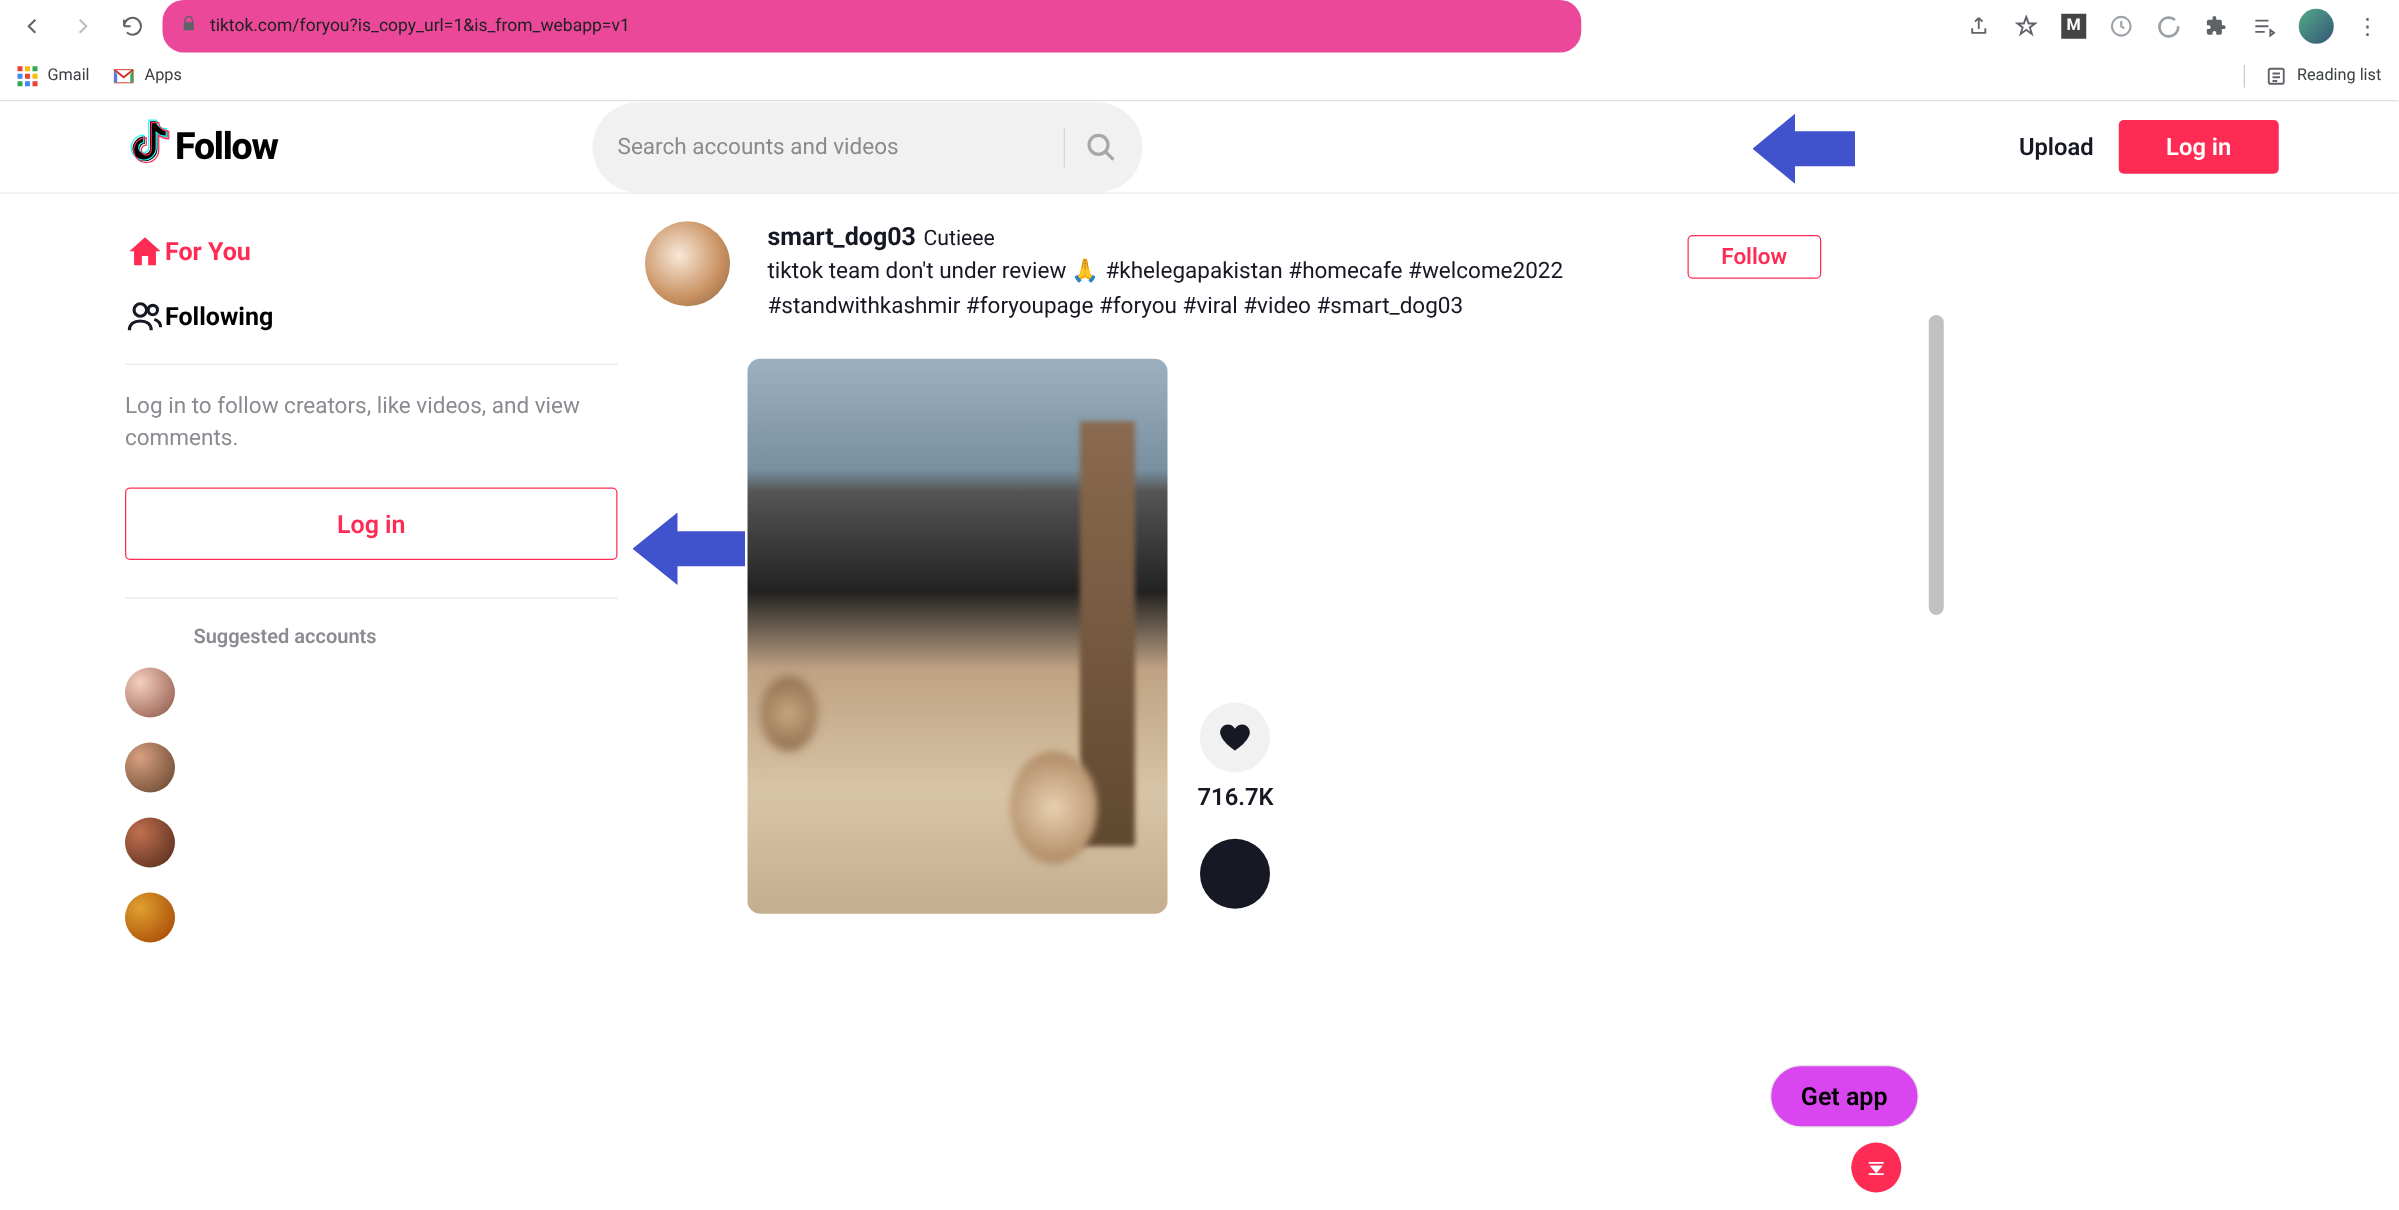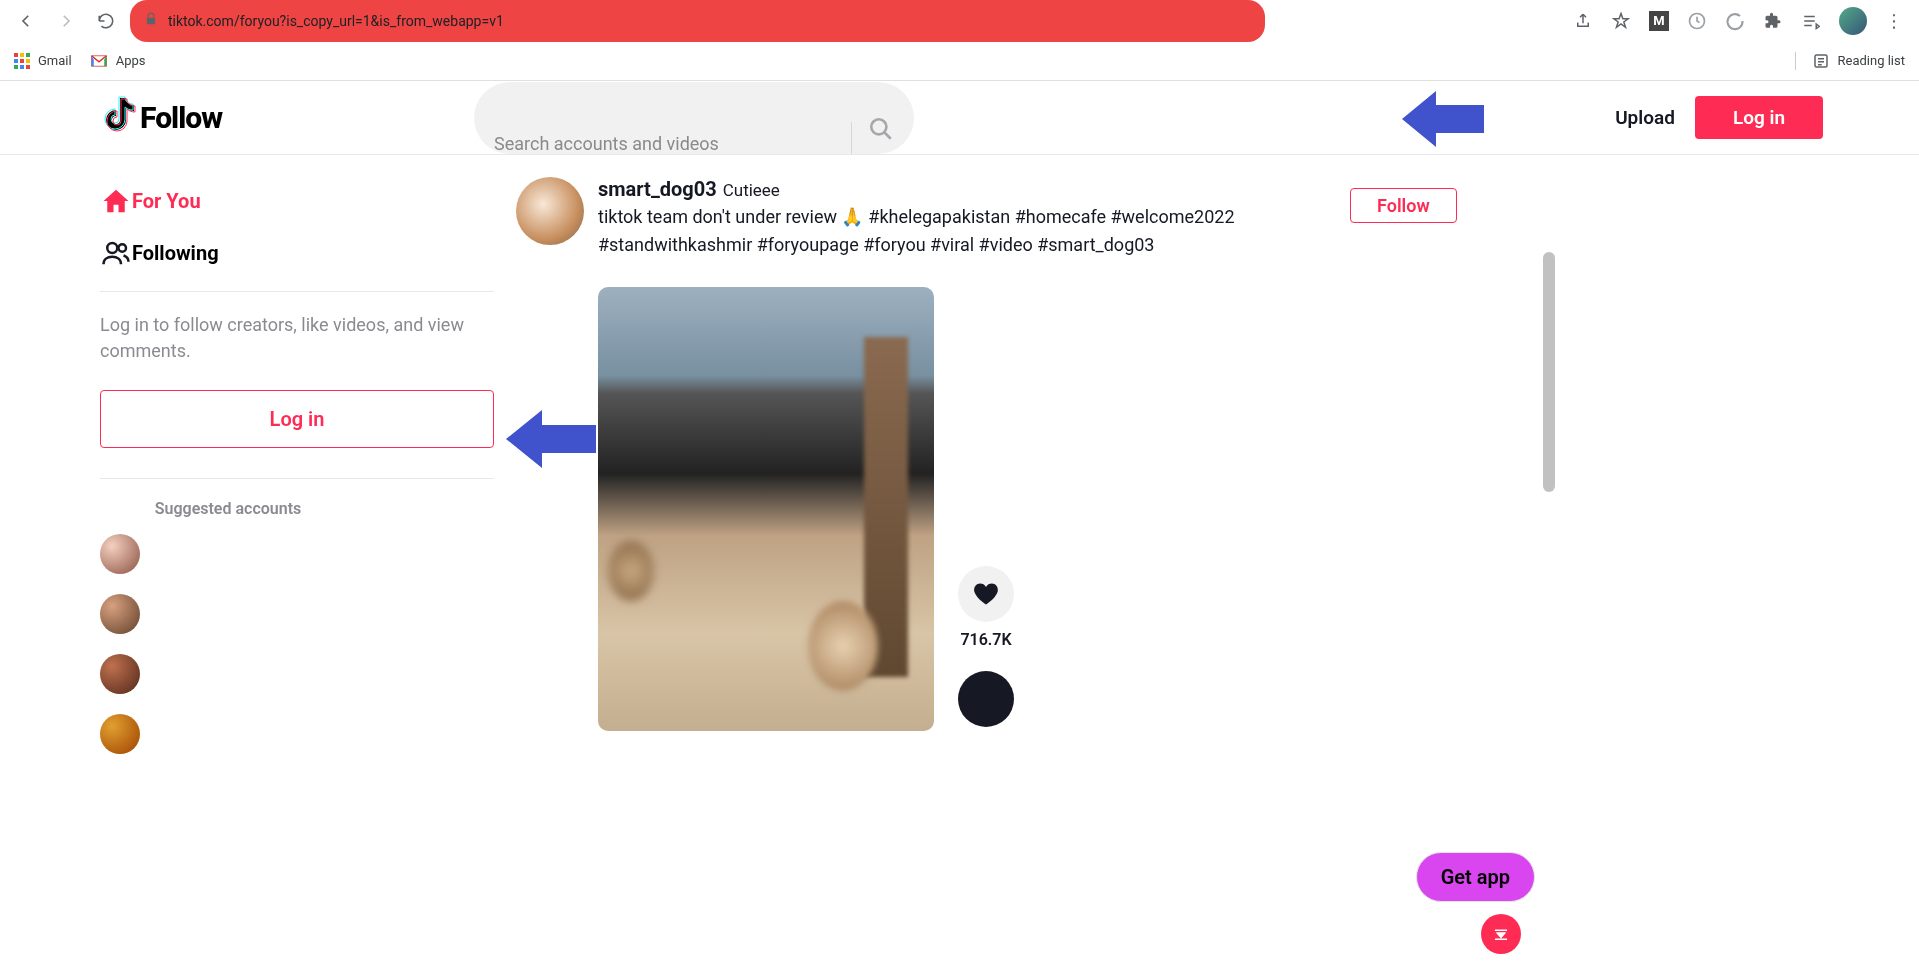--- a/index.html
+++ b/index.html
@@ -2,21 +2,21 @@
 <html><head>
 <meta charset="utf-8">
 <style>
 * { margin: 0; padding: 0; box-sizing: border-box; font-family: -apple-system, BlinkMacSystemFont, "Segoe UI", Roboto, Arial, sans-serif; }
 body { background: #fff; width: 1919px; height: 968px; overflow: hidden; position: relative; }
 
 
 .browser-bar { height: 41px; display: flex; align-items: center; padding: 0 10px; gap: 8px; }
 .nav-btn { width: 32px; height: 32px; display: flex; align-items: center; justify-content: center; border-radius: 50%; cursor: pointer; color: #5f6368; }
 .nav-btn.disabled { color: #bdbdbd; }
-.address-bar { flex: 1; height: 42px; background: #ef4444; border-radius: 17px; display: flex; align-items: center; padding: 0 14px; gap: 10px; color: #202124; font-size: 14px; max-width: 1135px; }
+.address-bar { flex: 1; height: 42px; background: #ec4899; border-radius: 17px; display: flex; align-items: center; padding: 0 14px; gap: 10px; color: #202124; font-size: 14px; max-width: 1135px; }
 .lock-icon { color: #5f6368; }
 .url-text { color: #202124; }
 .toolbar-icons { display: flex; align-items: center; gap: 18px; margin-left: auto; padding-right: 6px; }
 .toolbar-icon { width: 20px; height: 20px; display: flex; align-items: center; justify-content: center; color: #5f6368; }
 .avatar-img { width: 28px; height: 28px; border-radius: 50%; background: linear-gradient(135deg, #5a8, #357); }
 .menu-dots { font-size: 18px; color: #5f6368; }
 .ext-m { width: 20px; height: 20px; background: #444; color: #fff; font-size: 13px; font-weight: 700; display: flex; align-items: center; justify-content: center; }
 
 
 .bookmarks-bar { height: 40px; display: flex; align-items: center; padding: 0 14px; gap: 18px; border-bottom: 1px solid #e0e0e0; }
@@ -27,21 +27,21 @@
 .apps-icon div:nth-child(4){background:#4285f4;} .apps-icon div:nth-child(5){background:#ea4335;} .apps-icon div:nth-child(6){background:#fbbc05;}
 .apps-icon div:nth-child(7){background:#34a853;} .apps-icon div:nth-child(8){background:#4285f4;} .apps-icon div:nth-child(9){background:#ea4335;}
 .gmail-icon { width: 18px; height: 14px; position: relative; }
 .reading-list { margin-left: auto; display: flex; align-items: center; gap: 8px; font-size: 13px; color: #3c4043; padding-left: 16px; border-left: 1px solid #ccc; }
 
 
 .tiktok-header { height: 74px; border-bottom: 1px solid #e8e8e8; display: flex; align-items: center; padding: 0 20px; }
 .logo-area { display: flex; align-items: center; gap: 4px; margin-left: 84px; }
 .tiktok-note { font-size: 34px; }
 .tiktok-text { font-size: 30px; font-weight: 800; letter-spacing: -1px; color: #000; }
-.search-box { margin-left: 252px; width: 440px; height: 72px; background: #f1f1f2; border-radius: 92px; display: flex; align-items: flex-end; padding: 0 8px 0 20px; }
+.search-box { margin-left: 252px; width: 440px; height: 72px; background: #f1f1f2; border-radius: 92px; display: flex; align-items: center; padding: 0 8px 0 20px; }
 .search-input { flex: 1; background: transparent; border: none; outline: none; font-size: 18px; color: #161823; }
 .search-input::placeholder { color: #8a8a8d; }
 .search-divider { width: 1px; height: 32px; background: #d7d7d9; margin: 0 4px; }
 .search-btn { width: 50px; height: 50px; display: flex; align-items: center; justify-content: center; color: #a6a7ab; }
 .header-right { margin-left: auto; display: flex; align-items: center; gap: 20px; margin-right: 76px; }
 .upload-link { font-size: 19px; font-weight: 600; color: #161823; cursor: pointer; }
 .login-btn-header { background: #fe2c55; color: #fff; font-size: 19px; font-weight: 600; padding: 10px 38px; border-radius: 4px; border: none; cursor: pointer; }
 
 
 .arrow { position: absolute; z-index: 100; }
@@ -58,40 +58,40 @@
 .login-btn-sidebar { width: 394px; height: 58px; border: 1px solid #fe2c55; color: #fe2c55; background: #fff; border-radius: 4px; font-size: 20px; font-weight: 600; margin-top: 26px; cursor: pointer; }
 .suggested-title { color: #8a8b91; font-size: 16px; font-weight: 600; margin-top: 18px; margin-bottom: 16px; text-align: center; }
 .suggested-list { display: flex; flex-direction: column; gap: 20px; }
 .suggested-avatar { width: 40px; height: 40px; border-radius: 50%; cursor: pointer; }
 .sa1 { background: radial-gradient(circle at 30% 30%, #f4d0c0, #8a5040); }
 .sa2 { background: radial-gradient(circle at 30% 30%, #d8a080, #604028); }
 .sa3 { background: radial-gradient(circle at 30% 30%, #c07050, #502818); }
 .sa4 { background: radial-gradient(circle at 30% 30%, #e0a030, #a04000); }
 
 .feed { margin-left: 160px; padding-top: 22px; }
-.post-header { display: flex; gap: 14px; }
+.post-header { display: flex; gap: 30px; }
 .post-avatar { width: 68px; height: 68px; border-radius: 50%; background: radial-gradient(circle at 40% 40%, #f8e8d8, #c89060 60%, #806040); flex-shrink: 0; cursor: pointer; }
 .post-info { max-width: 650px; }
 .post-user-line { display: flex; align-items: baseline; gap: 6px; }
 .post-username { font-size: 20px; font-weight: 700; color: #161823; cursor: pointer; }
 .post-nickname { font-size: 17px; color: #161823; }
 .post-caption { font-size: 18px; color: #161823; line-height: 28px; margin-top: 2px; }
 .post-sound { display: flex; align-items: center; gap: 10px; font-size: 18px; color: #161823; margin-top: 12px; cursor: pointer; }
 .follow-btn { position: absolute; left: 1350px; top: 188px; border: 1px solid #fe2c55; color: #fe2c55; background: #fff; font-size: 18px; font-weight: 600; padding: 6px 26px; border-radius: 4px; cursor: pointer; }
 
 .video-area { margin-left: 82px; margin-top: 28px; display: flex; align-items: flex-end; gap: 24px; }
 .video-frame { width: 336px; height: 444px; border-radius: 10px; overflow: hidden; position: relative; background: linear-gradient(180deg, #9db0c0 0%, #7890a0 20%, #555 24%, #222 42%, #bfa284 56%, #d8c4a6 78%, #c4ae90 100%); }
 .video-blob { position:absolute; }
 .vb1 { right: 26px; top: 50px; width: 44px; height: 340px; background: linear-gradient(#8a6a50, #604830); filter: blur(2px); }
 .vb2 { left: 210px; bottom: 40px; width: 70px; height: 90px; background: radial-gradient(circle, #e8d0b0, #a07850); border-radius: 50%; filter: blur(3px); }
 .vb3 { left: 10px; bottom: 130px; width: 46px; height: 60px; background: radial-gradient(circle, #c8a880, #806040); border-radius: 50%; filter: blur(4px); }
 
 .actions-col { display: flex; flex-direction: column; align-items: center; gap: 8px; padding-bottom: 4px; }
 .action-btn { width: 56px; height: 56px; border-radius: 50%; background: #f1f1f2; display: flex; align-items: center; justify-content: center; cursor: pointer; }
-.action-count { font-size: 16px; font-weight: 600; color: #161823; }
+.action-count { font-size: 19px; font-weight: 600; color: #161823; }
 
 .get-app { position: absolute; right: 384px; bottom: 66px; background: #d946ef; border: 1px solid #e3e3e4; border-radius: 26px; padding: 12px 24px; font-size: 20px; font-weight: 600; cursor: pointer; }
 .scroll-top { position: absolute; right: 398px; bottom: 14px; width: 40px; height: 40px; background: #fe2c55; border-radius: 50%; display: flex; align-items: center; justify-content: center; cursor: pointer; }
 
 .scrollbar-track { position: absolute; right: 362px; top: 160px; width: 14px; height: 800px; }
 .scrollbar-thumb { position: absolute; top: 92px; width: 12px; height: 240px; background: #c1c1c1; border-radius: 6px; }
 </style>
 </head>
 <body>
 

